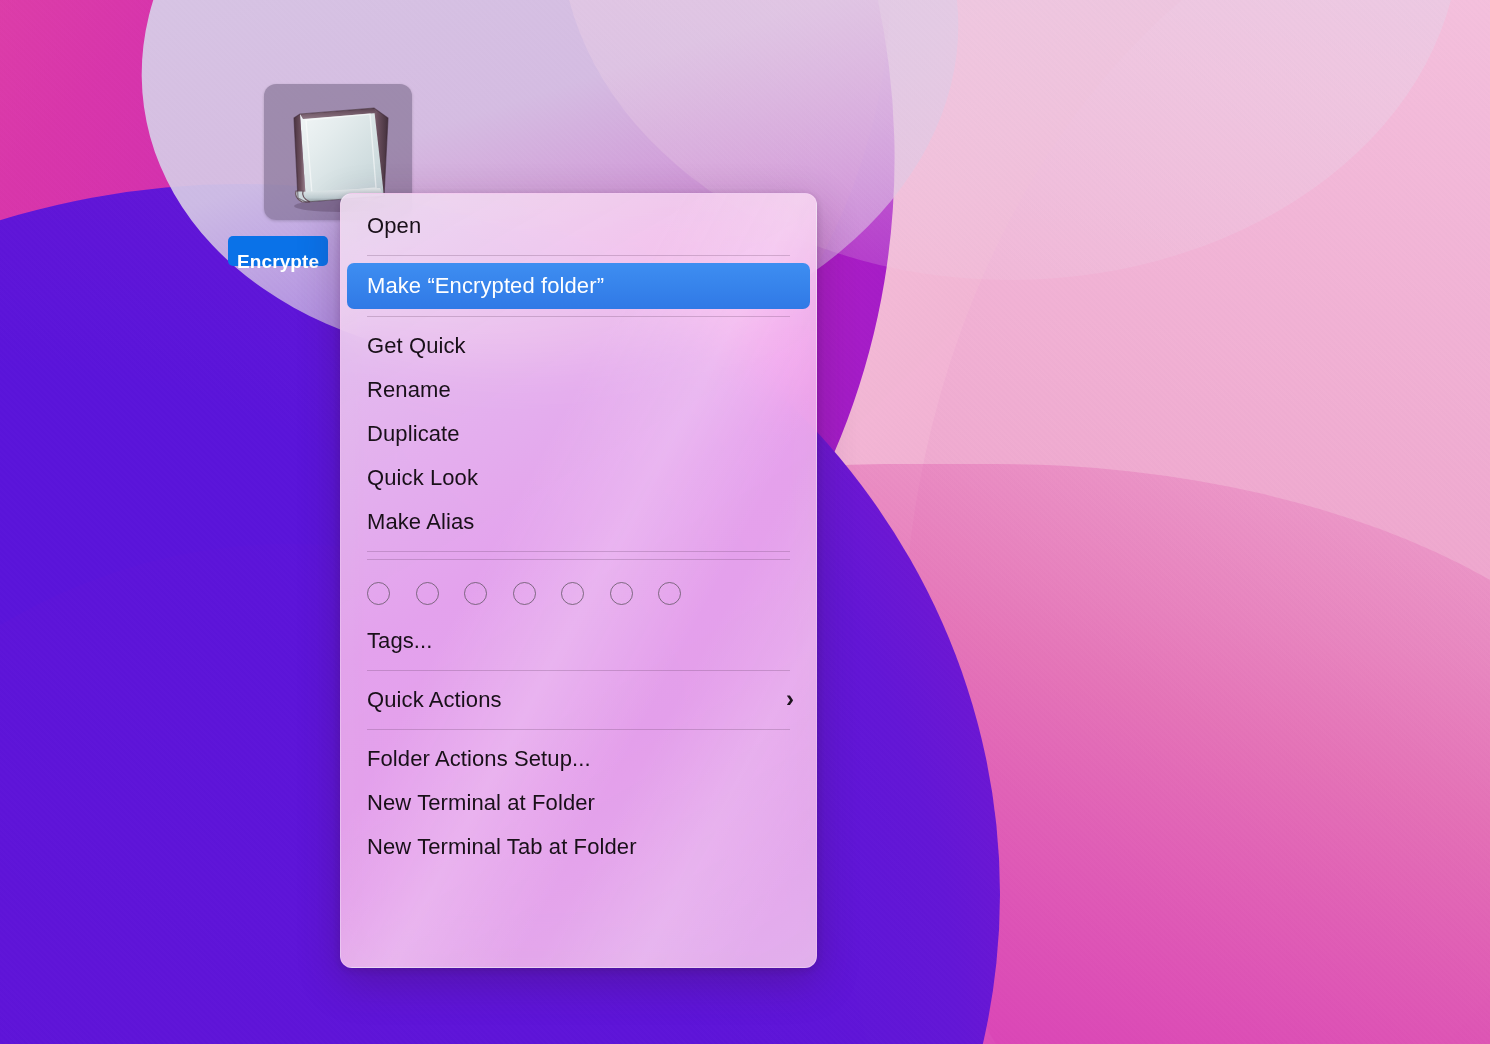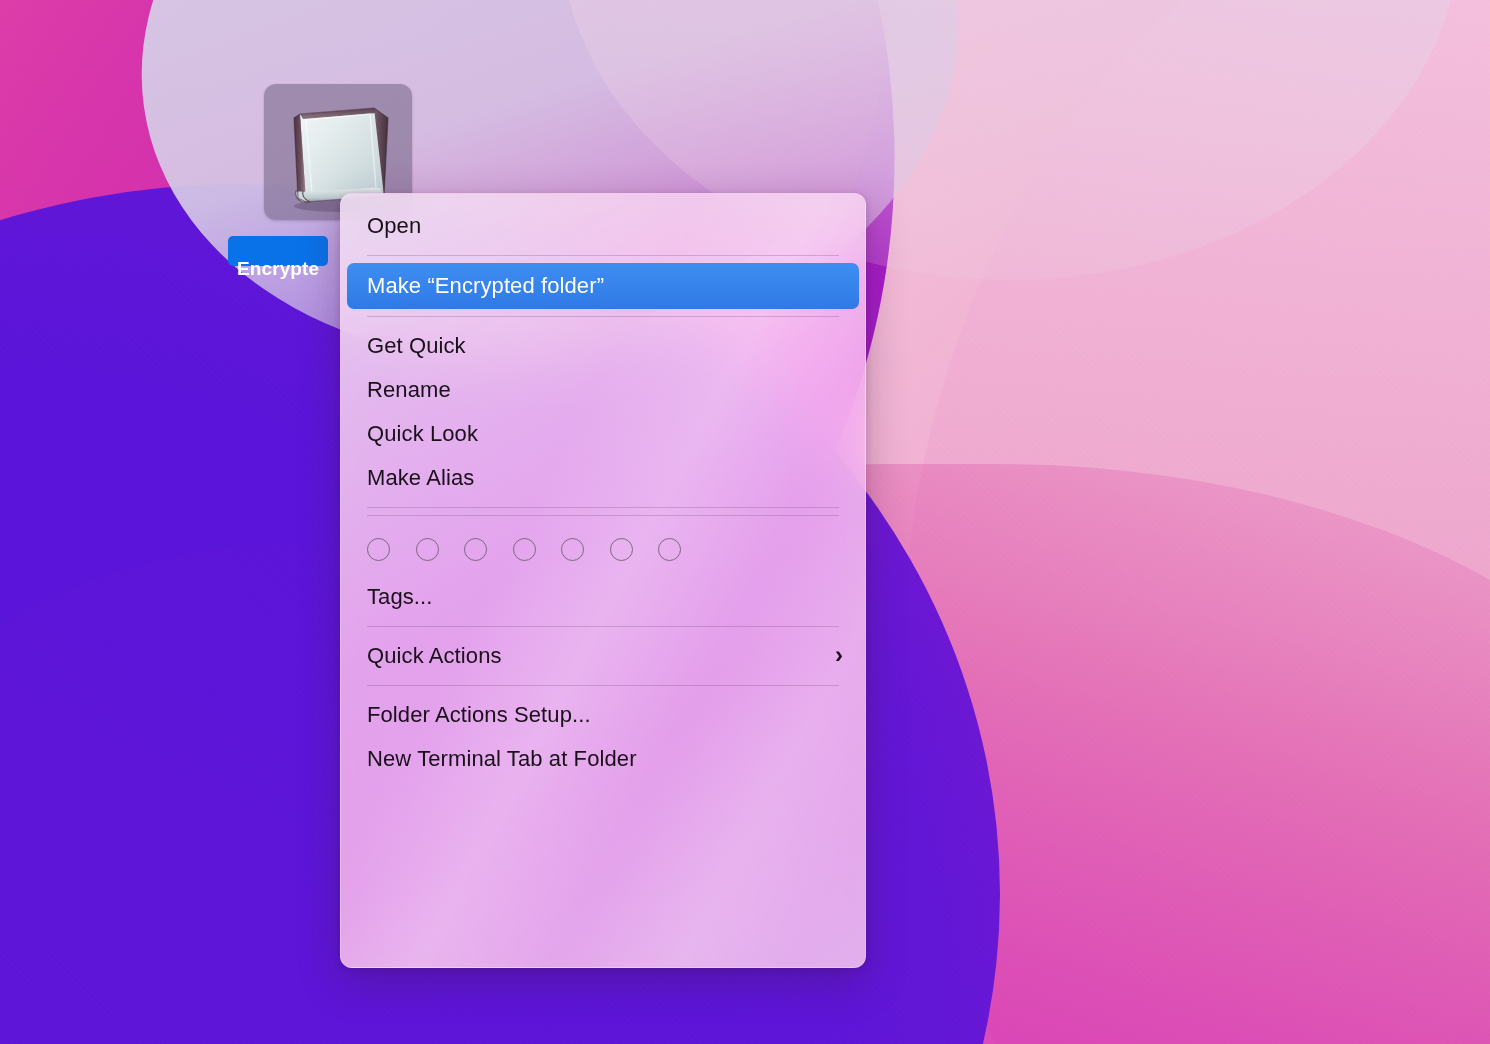--- a/index.html
+++ b/index.html
@@ -165,36 +165,36 @@
   }
   .drive-wrap {
     position:absolute;
     left:18px; top:8px;
     width:116px; height:124px;
   }
   .icon-label {
     position:absolute;
     left:-36px; top:152px;
     height:30px;
-    padding:21px 9px 4px 9px;
+    padding:14px 9px 4px 9px;
     background:#0a72e8;
     border-radius:5px;
     color:#ffffff;
     font-size:19px;
     font-weight:bold;
     line-height:23px;
     white-space:nowrap;
     letter-spacing:.1px;
   }
 
   
   #ctx-menu {
     position:absolute;
     left:340px; top:193px;
-    width:526px; height:775px;
+    width:477px; height:775px;
     border-radius:12px;
     overflow:hidden;
     box-shadow:
       0 14px 42px rgba(60,20,60,0.30),
       0 2px 8px rgba(60,20,60,0.18);
     background:
       linear-gradient(150deg,
         rgba(239,222,240,0.90) 0%,
         rgba(243,206,236,0.88) 22%,
         rgba(244,186,234,0.87) 45%,
@@ -357,20 +357,23 @@
 
     <div class="sep"></div>
 
     <div class="mi">
       <span class="mi-label">Get Quick</span>
     </div>
     <div class="mi">
       <span class="mi-label">Rename</span>
     </div>
     <div class="mi">
+      <span class="mi-label">Duplicate</span>
+    </div>
+    <div class="mi">
       <span class="mi-label">Quick Look</span>
     </div>
     <div class="mi">
       <span class="mi-label">Make Alias</span>
     </div>
 
     <div class="sep"></div>
 
 
     <div class="sep"></div>
@@ -394,17 +397,20 @@
       <span class="mi-label">Quick Actions</span>
       <span class="chev">›</span>
     </div>
 
     <div class="sep"></div>
 
     <div class="mi">
       <span class="mi-label">Folder Actions Setup...</span>
     </div>
     <div class="mi">
+      <span class="mi-label">New Terminal at Folder</span>
+    </div>
+    <div class="mi">
       <span class="mi-label">New Terminal Tab at Folder</span>
     </div>
 
   </div>
 </div>
 
 </body></html>

